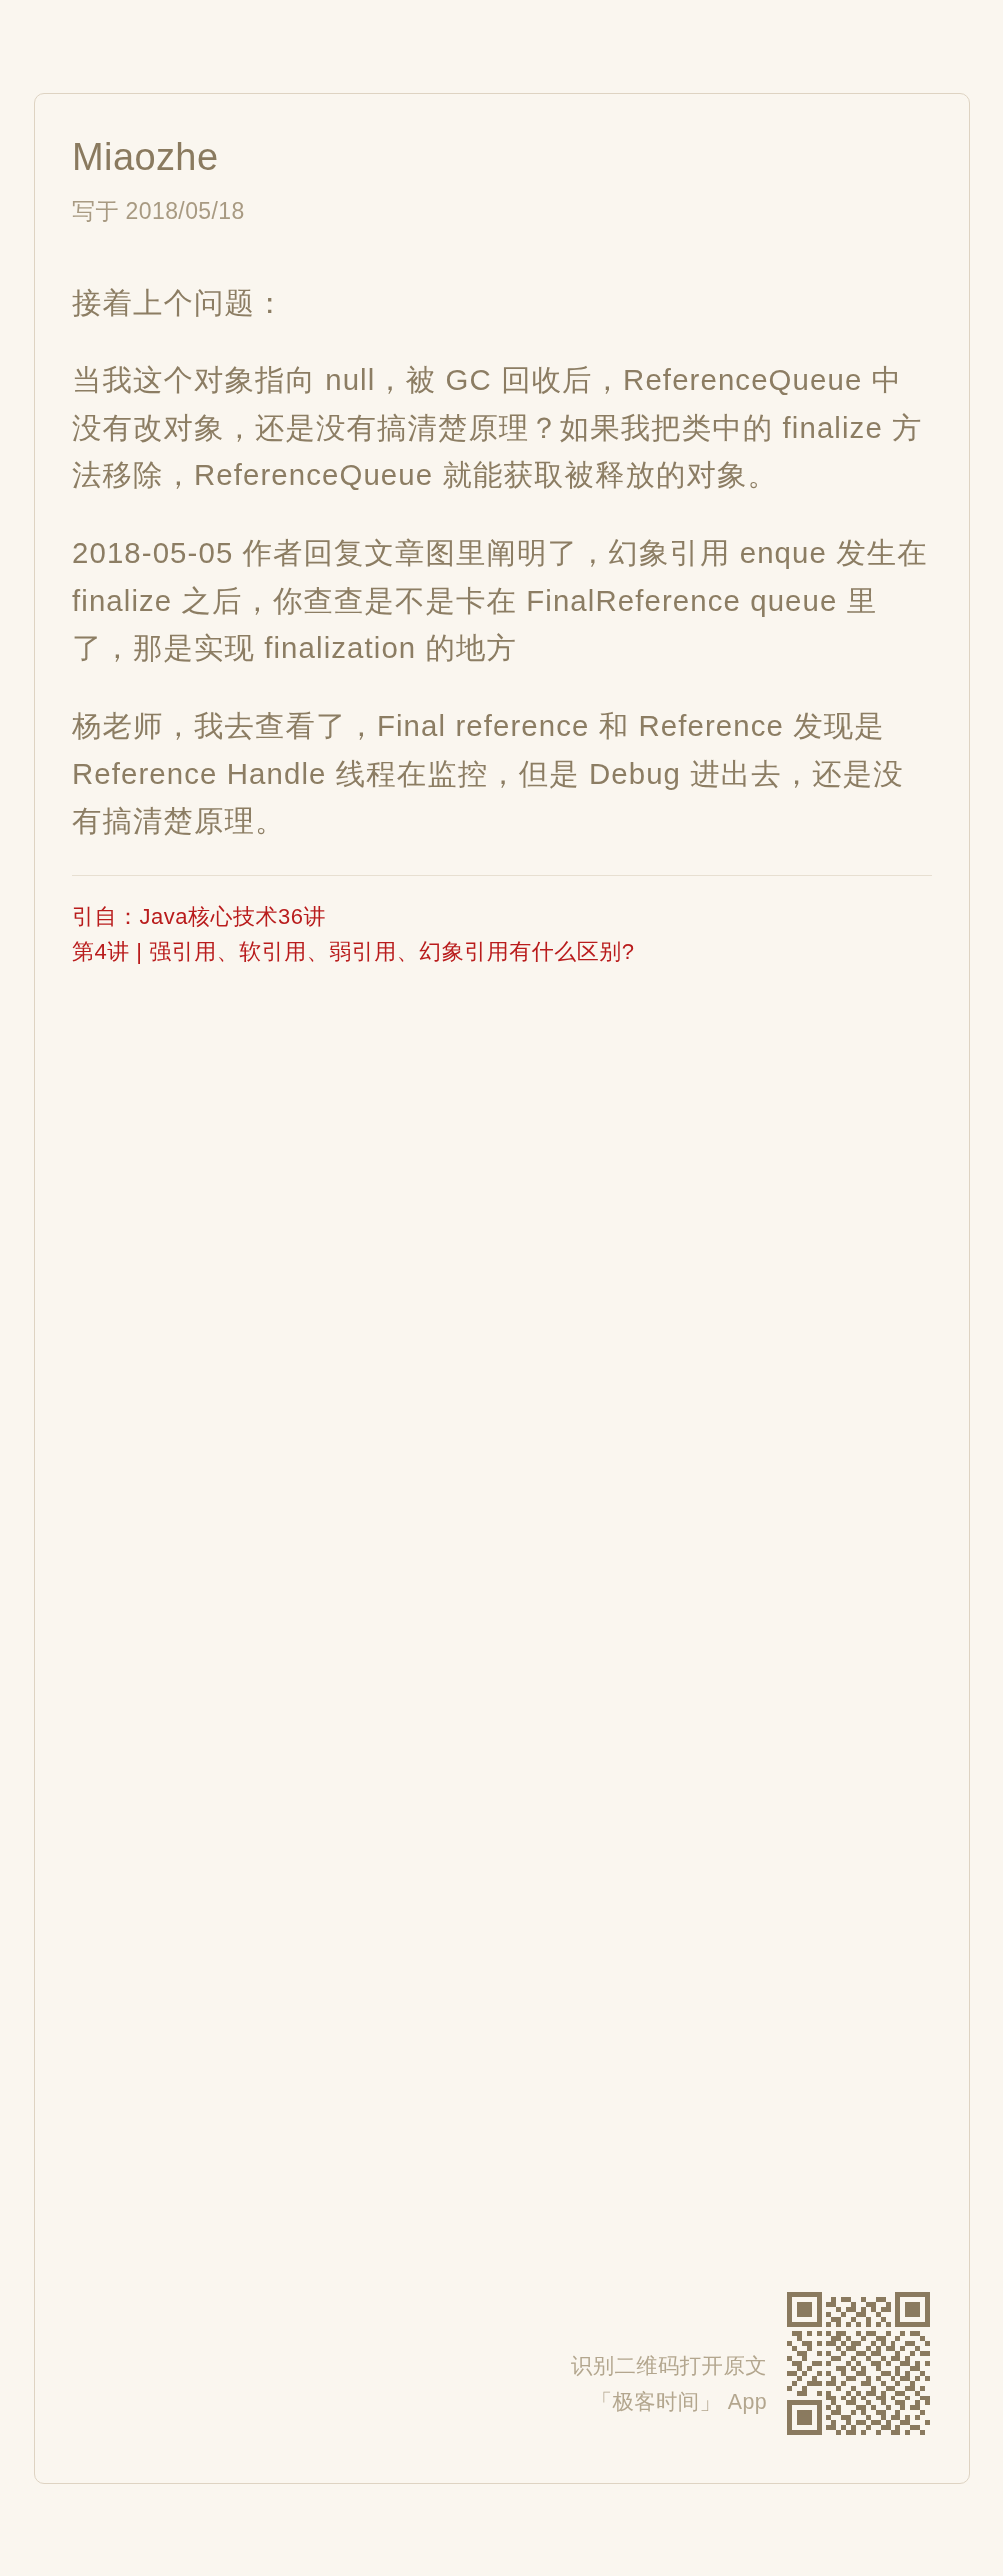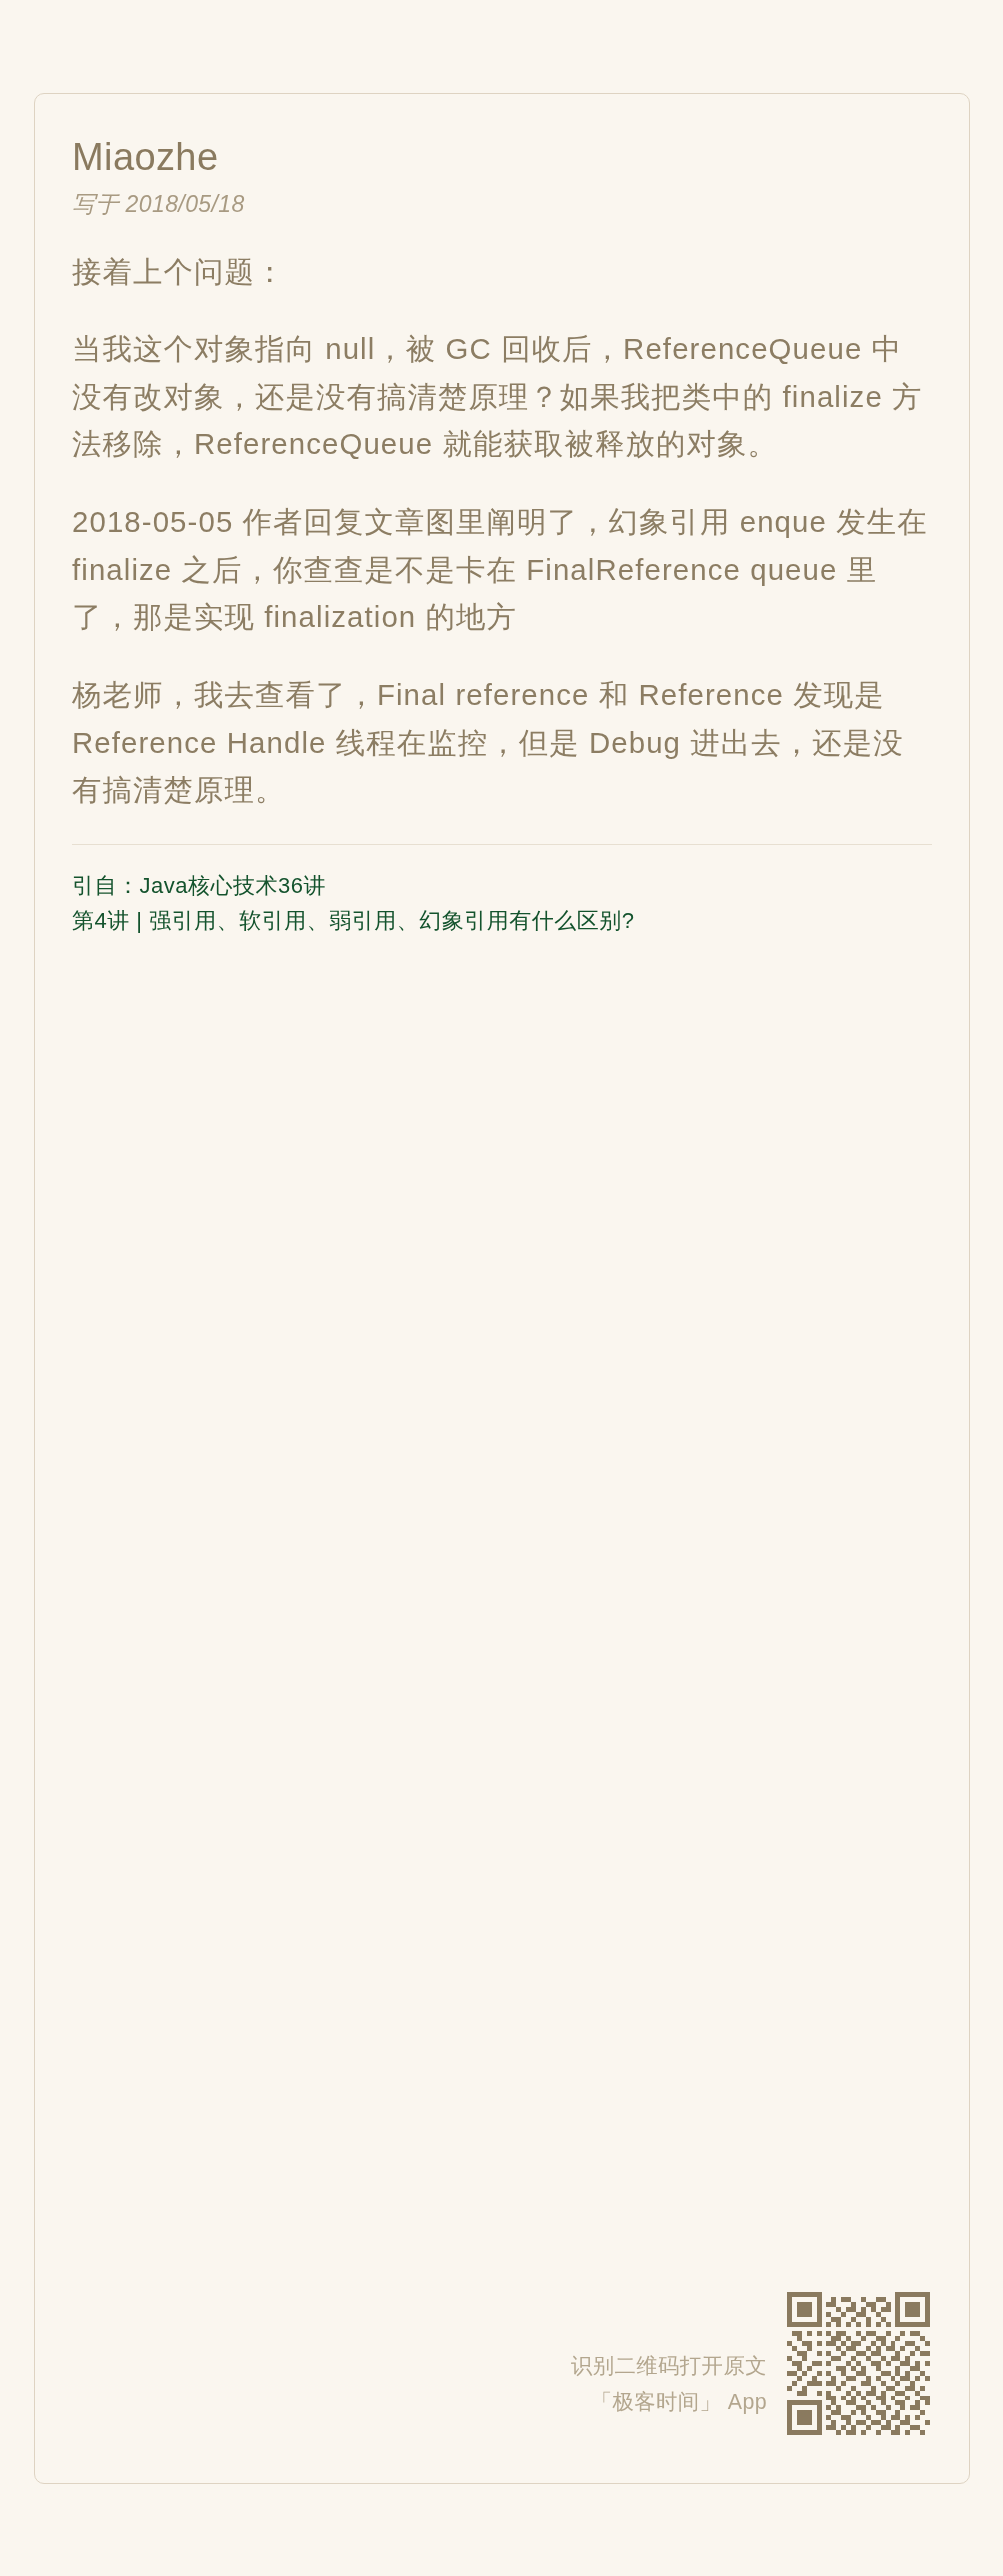--- a/index.html
+++ b/index.html
@@ -39,49 +39,48 @@
     right: 37px;
   }
   .author {
     font-size: 38px;
     color: #8a7a5f;
     letter-spacing: 0.4px;
     font-weight: 400;
     line-height: 1.2;
   }
   .date {
-    margin-top: 8px;
+    margin-top: 15px;
     font-size: 23px;
     color: #a89a82;
     letter-spacing: 0.4px;
-    font-style: italic;
   }
   .body {
-    margin-top: 28px;
+    margin-top: 52px;
   }
   .para {
     font-size: 29.4px;
     line-height: 1.62;
     color: #8c7d63;
     letter-spacing: 1.1px;
     margin: 0 0 30px 0;
     white-space: pre-wrap;
   }
   .divider {
     margin-top: 19.6px;
     border-top: 1.8px solid #e7dfd1;
     width: 100%;
   }
   .cite {
     margin-top: 23px;
   }
   .cite-line {
     font-size: 22px;
     line-height: 1.6;
-    color: #14532d;
+    color: #b91c1c;
     letter-spacing: 0.5px;
   }
   .footer {
     position: absolute;
     left: 0;
     right: 0;
     bottom: 48px;
     height: 161px;
   }
   .qr-wrap {

